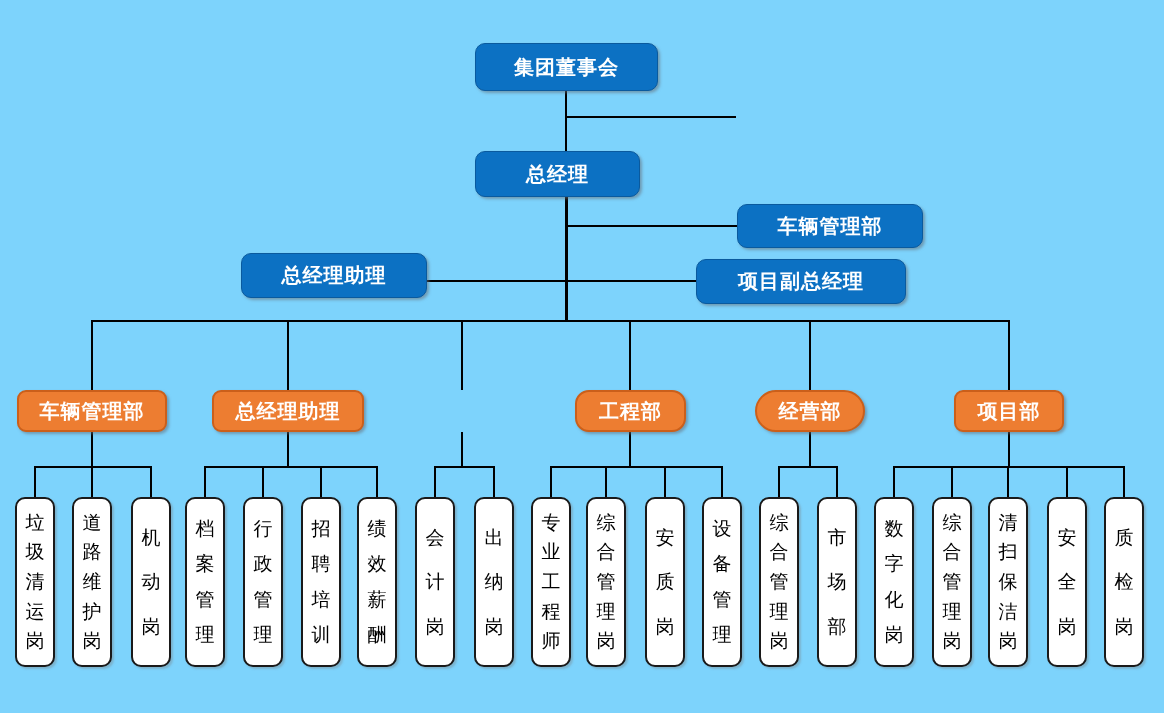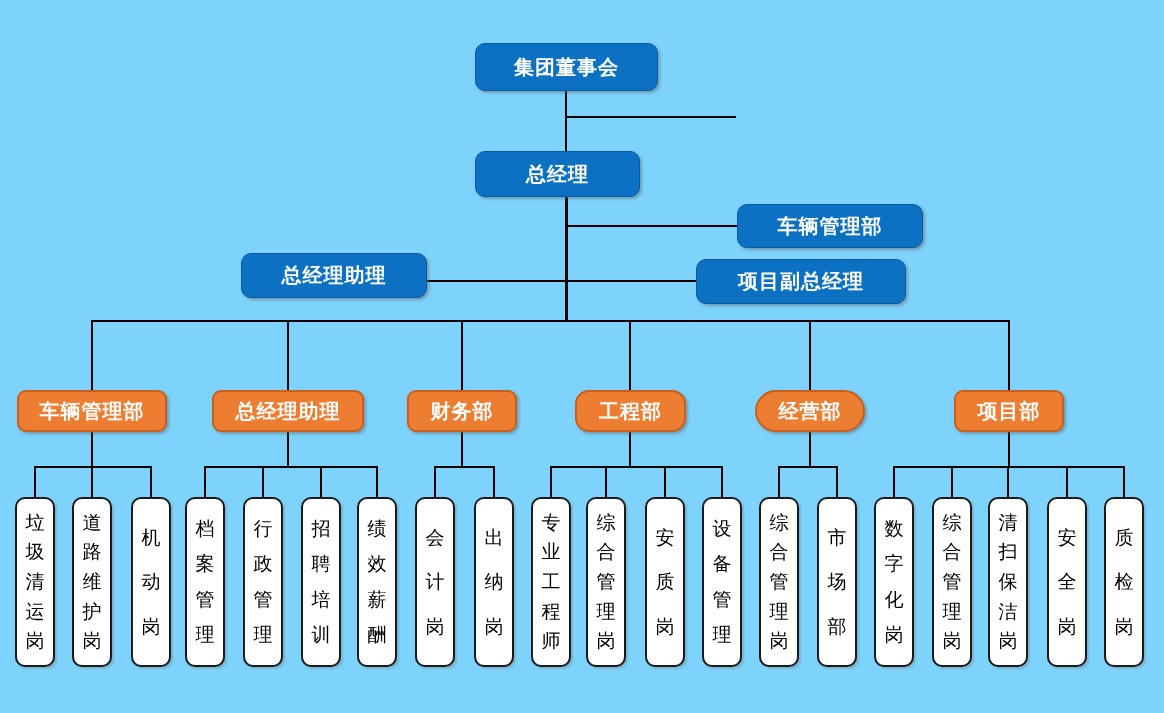--- a/index.html
+++ b/index.html
@@ -123,21 +123,20 @@
   <div class="line" style="left:1123px;top:467px;width:2px;height:30px;"></div>
 
   <div class="box exec" style="left:475px;top:43px;width:183px;height:48px;">集团董事会</div>
   <div class="box exec" style="left:475px;top:151px;width:165px;height:46px;">总经理</div>
   <div class="box exec" style="left:737px;top:204px;width:186px;height:44px;">车辆管理部</div>
   <div class="box exec" style="left:241px;top:253px;width:186px;height:45px;">总经理助理</div>
   <div class="box exec" style="left:696px;top:259px;width:210px;height:45px;">项目副总经理</div>
 
   <div class="box dept" style="left:17px;top:390px;width:150px;height:42px;">车辆管理部</div>
   <div class="box dept" style="left:212px;top:390px;width:152px;height:42px;">总经理助理</div>
-  <div class="box dept" style="left:407px;top:390px;width:110px;height:42px;">财务部</div>
   <div class="box dept" style="left:575px;top:390px;width:111px;height:42px;border-radius:14px;">工程部</div>
   <div class="box dept" style="left:755px;top:390px;width:110px;height:42px;border-radius:21px;">经营部</div>
   <div class="box dept" style="left:954px;top:390px;width:110px;height:42px;">项目部</div>
 
   <div class="box pos" style="left:15px;">
       <span>垃</span>
       <span>圾</span>
       <span>清</span>
       <span>运</span>
       <span>岗</span>

